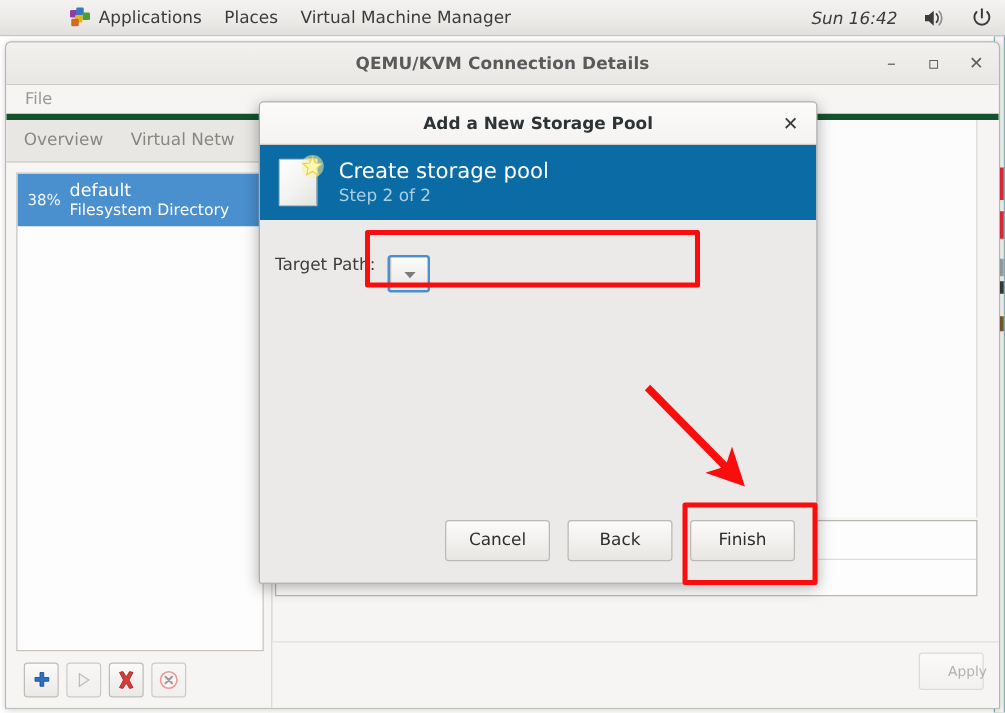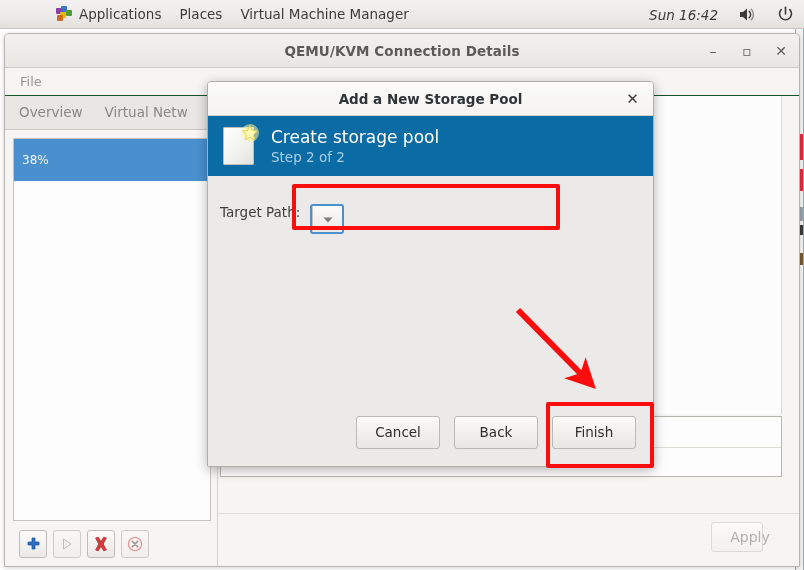--- a/index.html
+++ b/index.html
@@ -103,21 +103,21 @@
     position: absolute; right: 8px; top: 0; height: 34px;
     display: flex; align-items: center; gap: 14px;
   }
   #vmm-winbtns div {
     width: 20px; height: 20px; display: flex; align-items: center; justify-content: center;
     color: #5e5e5e; font-size: 14px; line-height: 1;
   }
 
   #vmm-menubar {
     height: 28px; background: #f6f5f4;
-    border-bottom: 1px solid #14532d;
+    border-bottom: 5px solid #14532d;
     display: flex; align-items: center;
     padding-left: 9px;
   }
   #vmm-menubar .menu-item {
     font-size: 13px; color: #9a9795; padding: 2px 6px;
   }
 
   #vmm-body {
     position: relative; height: 471px; background: #f6f5f4;
     display: flex;
@@ -180,26 +180,26 @@
   }
   #detail-top {
     position: absolute; left: 17px; top: 0px; right: 17px; height: 318px;
     background: #fcfcfc; border-left: 1px solid #d8d5d1; border-right: 1px solid #d8d5d1;
   }
   #apply-bar {
     height: 54px; position: relative; background: #f6f5f4;
     border-top: 1px solid #e2dfdb;
   }
   #apply-btn {
-    position: absolute; right: 36px; top: 8px;
+    position: absolute; right: 12px; top: 8px;
     width: 52px; height: 30px;
     background: linear-gradient(to bottom,#fbfaf9 0%, #f2f1ef 100%);
     border: 1px solid #dddad6; border-radius: 3px;
     display: flex; align-items: center; justify-content: center;
-    font-size: 14px; color: #b3b0ad; padding-left: 26px;
+    font-size: 11px; color: #b3b0ad; padding-left: 26px;
   }
 
   
   #dialog {
     position: absolute; left: 207px; top: 81px; width: 447px; height: 386px;
     background: #eceae8;
     border: 1px solid #b0adaa;
     border-radius: 4px 4px 2px 2px;
     box-shadow: 0 3px 12px rgba(0,0,0,0.30);
     overflow: hidden;
@@ -364,20 +364,24 @@
 
     <div id="left-pane">
       <div id="tabstrip">
         <div class="tab">Overview</div>
         <div class="tab">Virtual Netw</div>
       </div>
 
       <div id="pool-list">
         <div id="pool-row">
           <span id="pool-pct">38%</span>
+          <span id="pool-texts">
+            <span id="pool-name">default</span>
+            <span id="pool-sub">Filesystem Directory</span>
+          </span>
         </div>
       </div>
 
       <div id="pool-toolbar">
         <div class="tb-btn">
           <svg width="15" height="15" viewBox="0 0 15 15">
             <path d="M6 1 h3 v4 h4 v3 h-4 v4 h-3 v-4 h-4 v-3 h4 z" fill="#2d6fc4" stroke="#1d4f93" stroke-width="0.7"></path>
           </svg>
         </div>
         <div class="tb-btn disabled">

